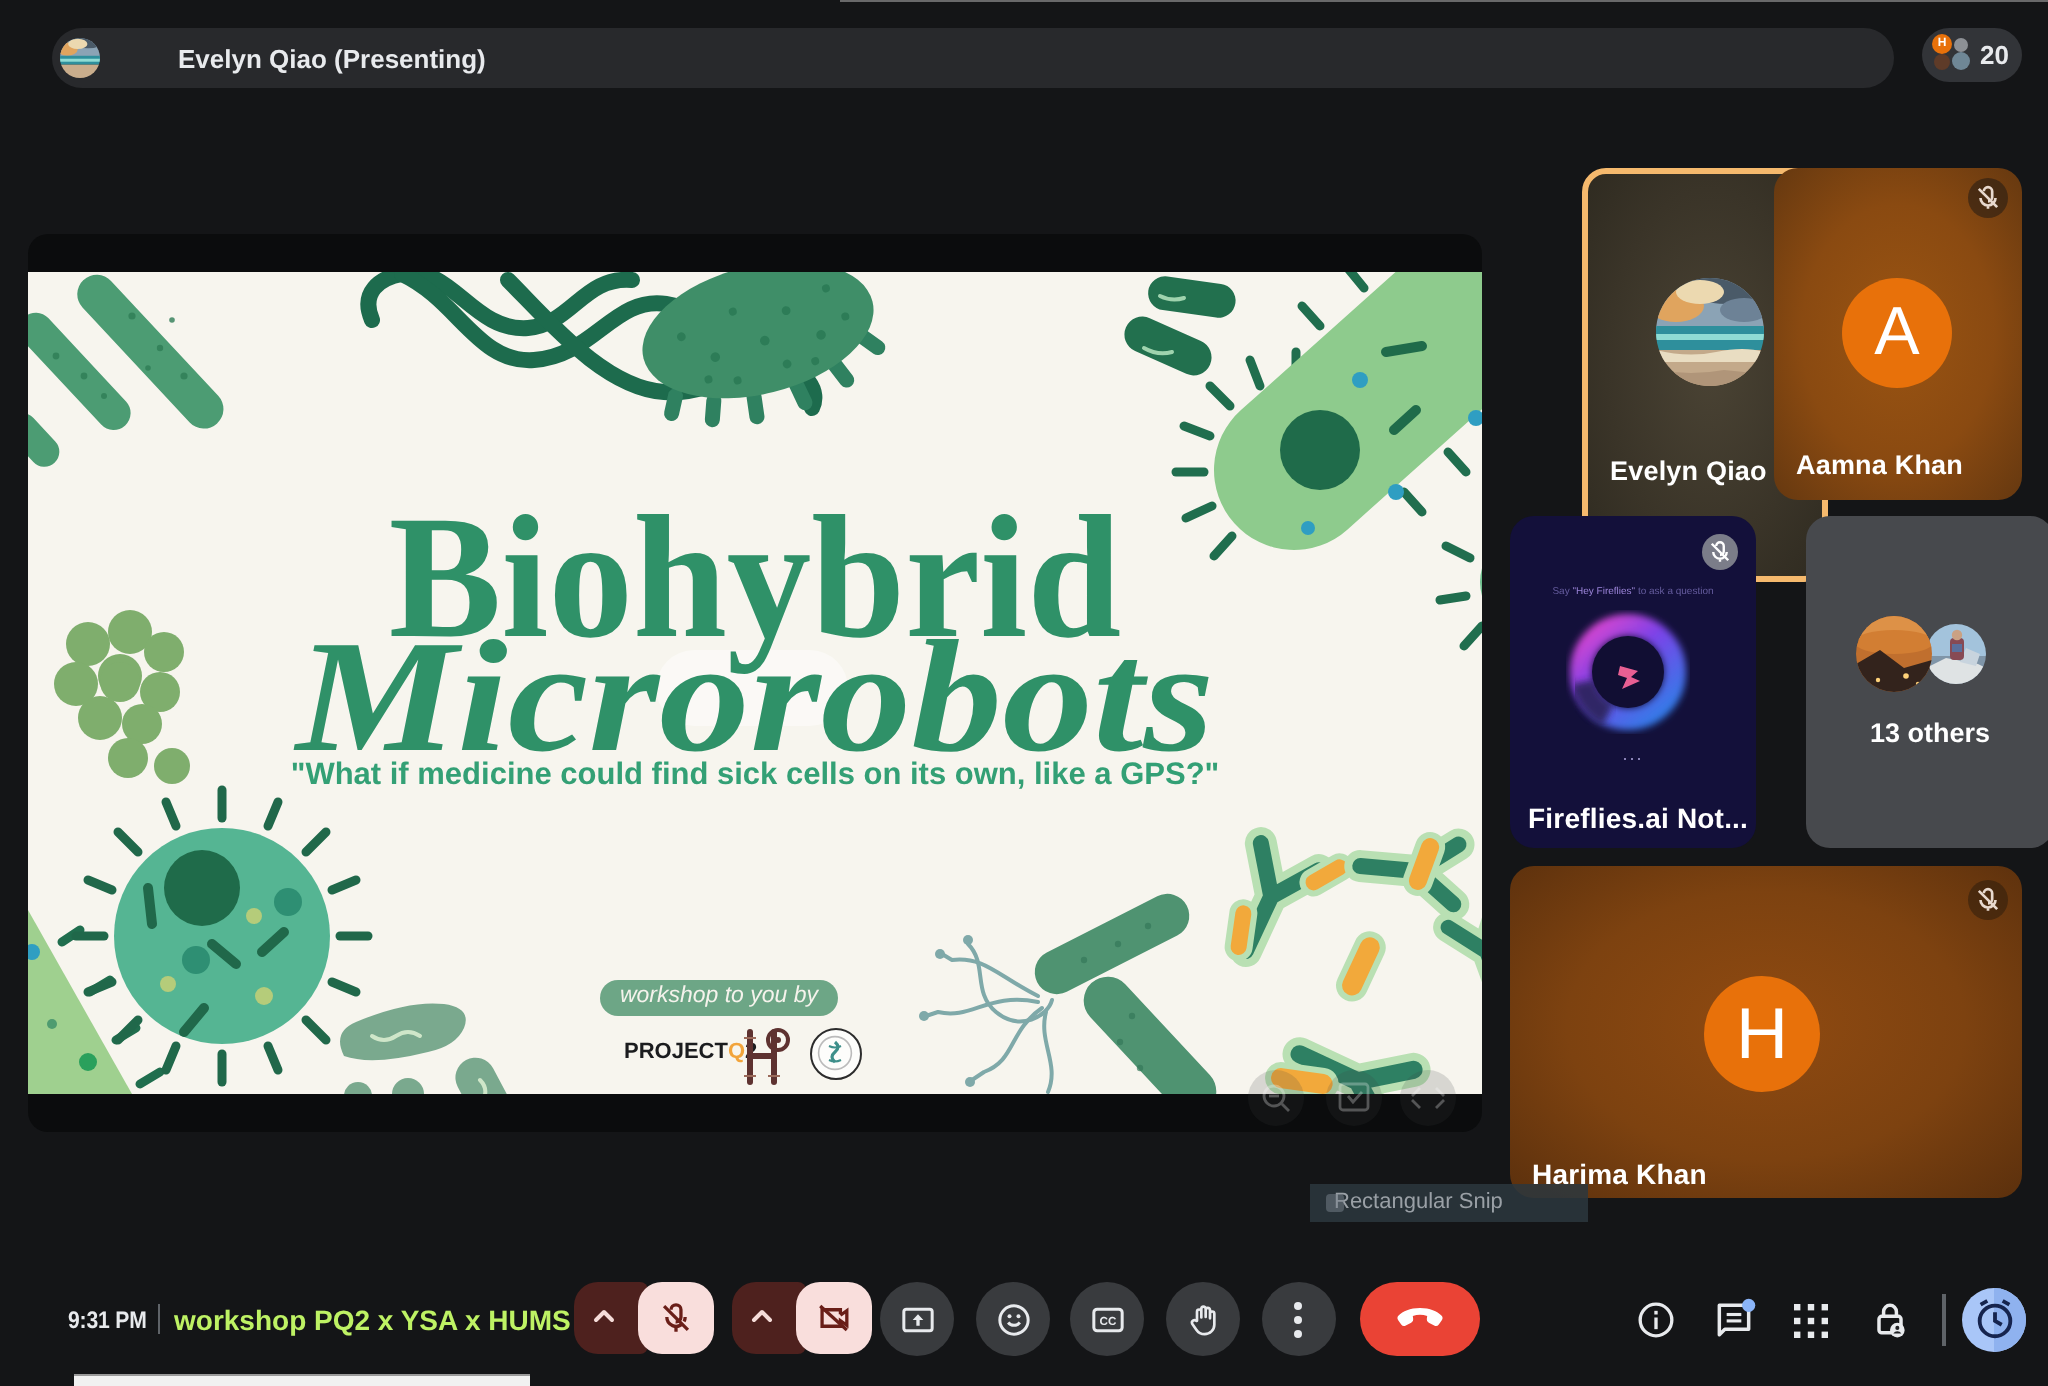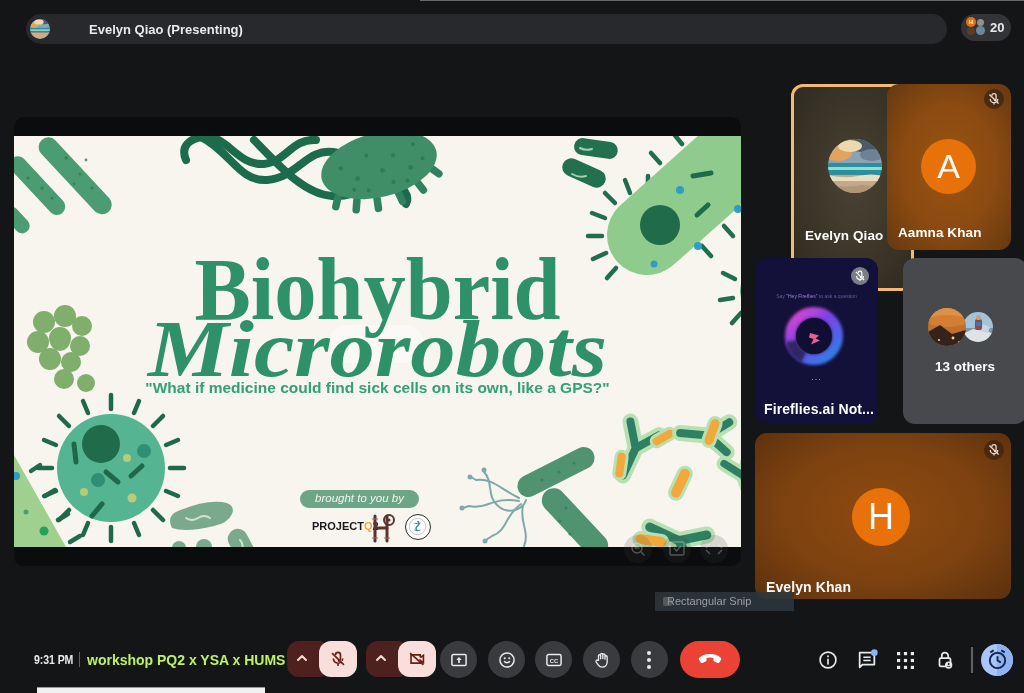--- a/index.html
+++ b/index.html
@@ -254,21 +254,21 @@
         <g transform="translate(672,408) rotate(115)">
           <path d="M0 40 L0 8 M0 8 L-17 -15 M0 8 L17 -15" stroke="#b9e0b3" stroke-width="17"></path>
           <path d="M0 40 L0 8 M0 8 L-17 -15 M0 8 L17 -15" stroke="#2e8063" stroke-width="9"></path>
         </g>
         <rect x="620" y="398" width="34" height="13" rx="6.5" fill="#f2a93b" stroke="#b9e0b3" stroke-width="3" transform="rotate(8 637 404)"></rect>
       </g>
     </svg>
     <div class="abs" style="left:0;top:110px;width:727px;text-align:center;color:#2f9168;font-family:'Liberation Serif',serif;font-size:88px;font-weight:bold;line-height:1;transform:scaleX(0.96);" id="t1">Biohybrid</div>
     <div class="abs" style="left:0;top:173px;width:727px;text-align:center;color:#2f9168;font-family:'Liberation Serif',serif;font-size:80px;font-weight:bold;font-style:italic;line-height:1;transform:scaleX(1.135);" id="t2">Microrobots</div>
     <div class="abs" style="left:0;top:243px;width:727px;text-align:center;color:#33a075;font-size:15.5px;font-weight:bold;" id="t3">"What if medicine could find sick cells on its own, like a GPS?"</div>
-    <div class="abs" style="left:286px;top:354px;width:119px;height:18px;background:#6da686;border-radius:9px;color:#f5f3ec;font-style:italic;font-size:11.5px;text-align:center;line-height:17px;">brought to you by</div>
+    <div class="abs" style="left:286px;top:354px;width:119px;height:18px;background:#6da686;border-radius:9px;color:#f5f3ec;font-style:italic;font-size:11.5px;text-align:center;line-height:17px;">workshop to you by</div>
 
     <div class="abs" style="left:298px;top:384px;font-size:11px;font-weight:bold;color:#1b1c1e;">PROJECT<span style="color:#f2a43b;">Q</span>2</div>
     <div class="abs" style="left:356px;top:378px;width:25px;height:29px;">
       <svg width="25" height="29" viewBox="0 0 25 29">
         <g stroke="#5e3230" stroke-width="3" stroke-linecap="round">
           <line x1="5" y1="2" x2="5" y2="27"></line>
             <line x1="17" y1="2" x2="17" y2="27"></line>
             <line x1="5" y1="14" x2="17" y2="14"></line>
         </g>
         <circle cx="19" cy="6" r="5" fill="none" stroke="#5e3230" stroke-width="2"></circle>
@@ -396,21 +396,21 @@
 <div class="abs" style="left:755px;top:433px;width:256px;height:166px;border-radius:12px;background:radial-gradient(ellipse at 50% 48%, #8f4a11 0%, #7d4210 55%, #5b300d 100%);">
   <div class="abs" style="left:97px;top:55px;width:58px;height:58px;border-radius:50%;background:#e8710a;color:#fff;font-size:36px;text-align:center;line-height:57px;">H</div>
   <svg class="abs" style="left:229px;top:7px;" width="20" height="20" viewBox="0 0 24 24">
     <circle cx="12" cy="12" r="12" fill="rgba(40,25,12,0.5)"></circle>
     <g stroke="#e8d9ce" stroke-width="1.6" fill="none">
       <path d="M9.5 8 a2.5 2.5 0 0 1 5 0 l0 3.5 a2.5 2.5 0 0 1 -2.5 2.5"></path>
       <path d="M7.5 12 a4.5 4.5 0 0 0 9 0 M12 16.5 L12 18.5"></path>
       <line x1="6.5" y1="6.5" x2="17.5" y2="17.5"></line>
     </g>
   </svg>
-  <div class="lbl" style="left:11px;top:146px;font-size:14px;">Evelyn Khan</div>
+  <div class="lbl" style="left:11px;top:146px;font-size:14px;">Harima Khan</div>
 </div>
 
 <div class="abs" style="left:655px;top:592px;width:139px;height:19px;background:rgba(44,55,62,0.85);color:#9aa0a6;font-size:11px;line-height:19px;">
   <span style="position:absolute;left:8px;top:5px;width:9px;height:9px;background:rgba(120,130,140,0.5);border-radius:2px;"></span>
   <span style="margin-left:12px;">Rectangular Snip</span>
 </div>
 
 <div class="abs" style="left:34px;top:653px;color:#e8eaed;font-size:12px;font-weight:bold;letter-spacing:-0.1px;transform:scaleX(0.88);transform-origin:0 0;">9:31 PM</div>
 <div class="abs" style="left:79px;top:652px;width:1px;height:15px;background:#5f6368;"></div>
 <div class="abs" style="left:87px;top:652px;color:#bef264;font-size:14px;font-weight:bold;">workshop PQ2 x YSA x HUMS</div>

